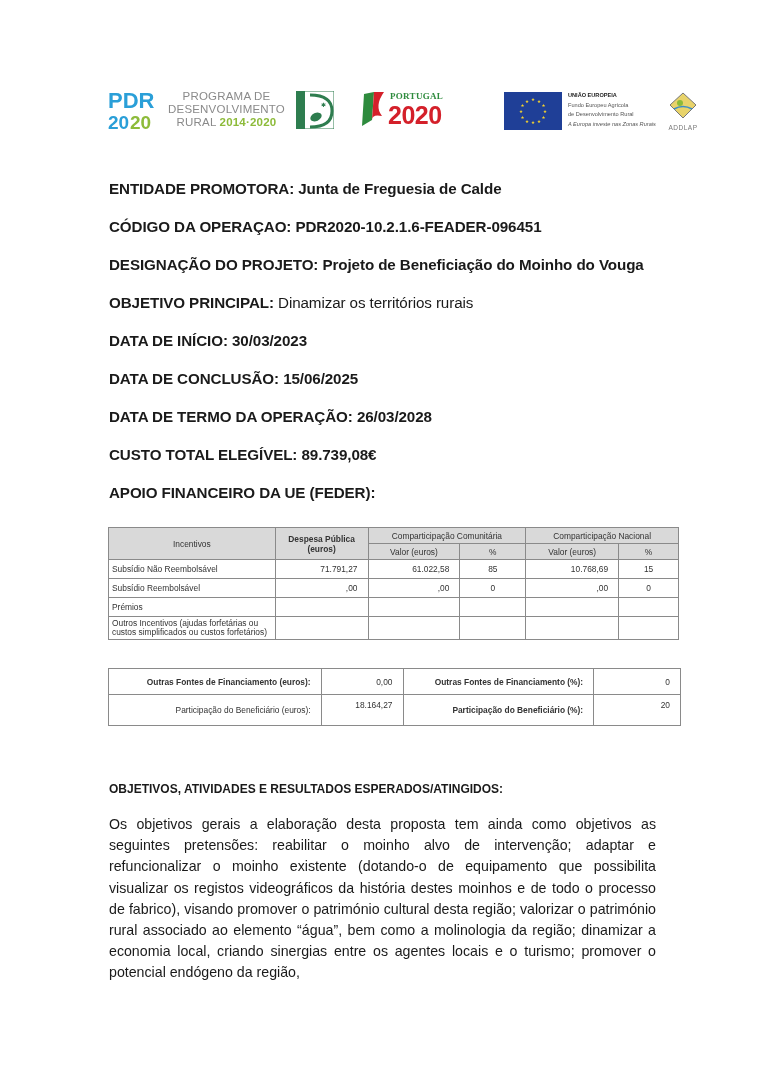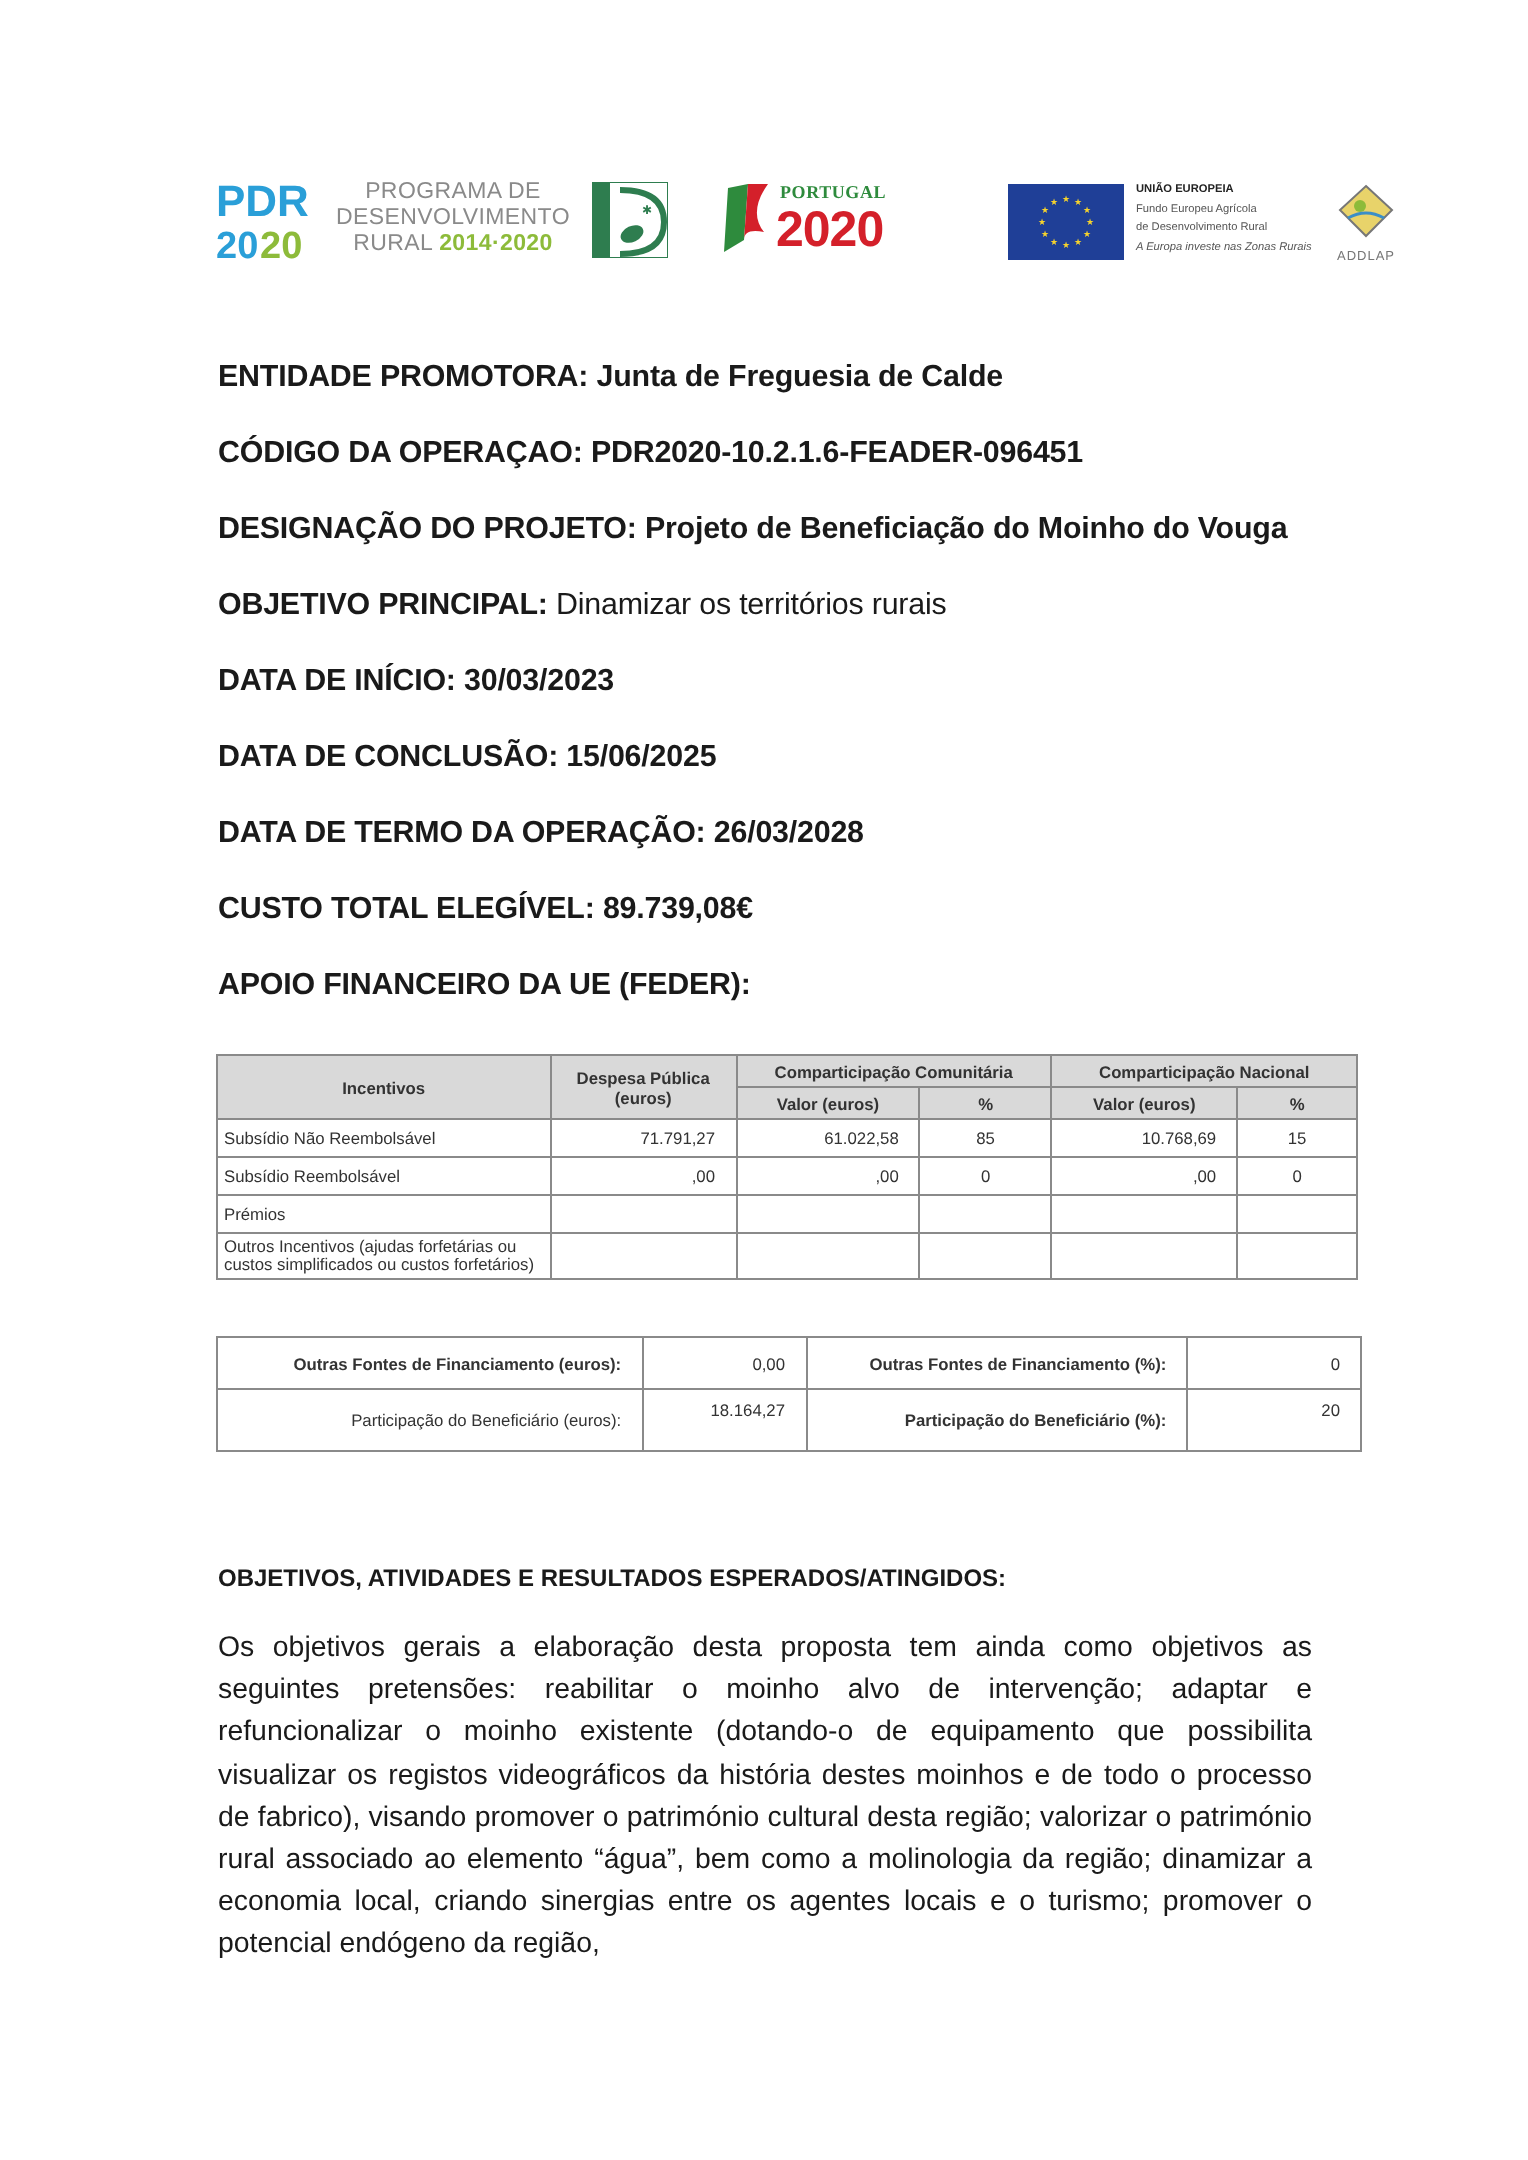--- a/index.html
+++ b/index.html
@@ -23,21 +23,21 @@
   .adiap { left:560px; top:4px; width:30px; height:40px; }
 
   
   .info { position:absolute; left:109px; font-size:15.2px; font-weight:bold; font-family:"Liberation Sans", sans-serif; color:#1a1a1a; white-space:nowrap; letter-spacing:-0.1px;}
   .info .val-normal { font-weight:normal; }
 
   
   table { border-collapse:collapse; position:absolute; font-family:"Liberation Sans", sans-serif; color:#333; }
   .t1 { left:108px; top:527px; width:571px; font-size:8.4px; }
   .t1 td, .t1 th { border:1px solid #8a8a8a; padding:0 3px; }
-  .t1 th { background:#d9d9d9; font-weight:bold; text-align:center; color:#333; }
+  .t1 th { background:#d9d9d9; font-weight:normal; text-align:center; color:#333; }
   .t1 .r { text-align:right; padding-right:10px; }
   .t1 .c { text-align:center; }
 
   
   .t2 { left:108px; top:668px; width:573px; font-size:8.4px; }
   .t2 td { border:1px solid #8a8a8a; height:25px; padding:0 10px; }
   .t2 .lbl { font-weight:bold; text-align:right; }
   .t2 .num { text-align:right; }
 
   

